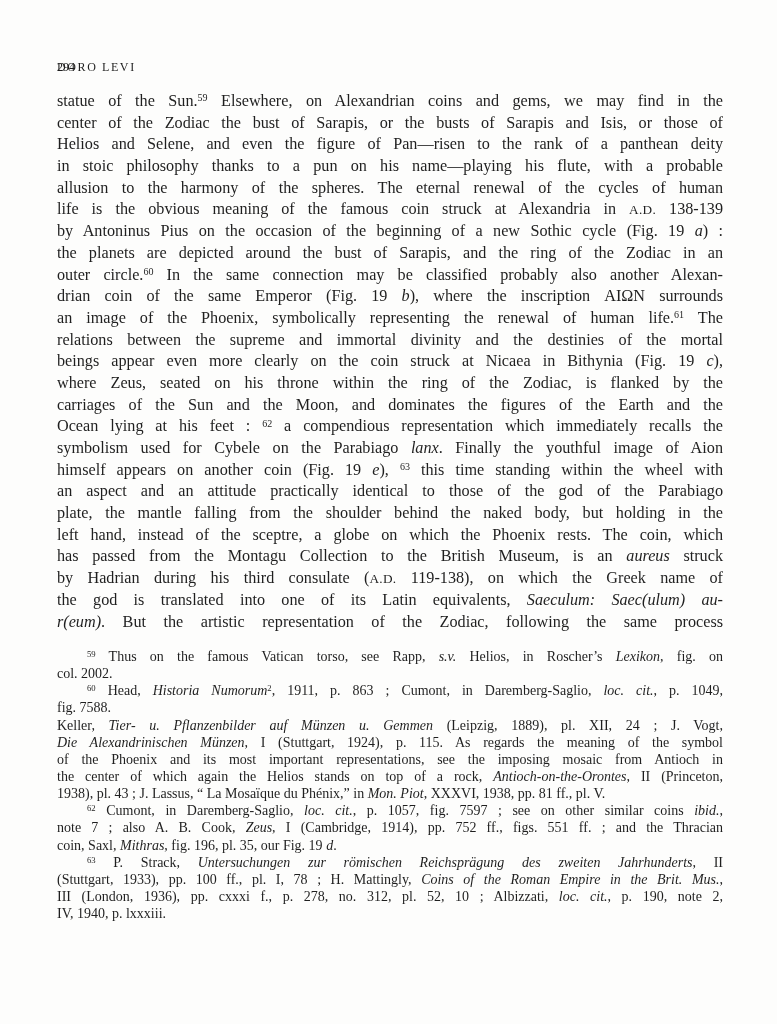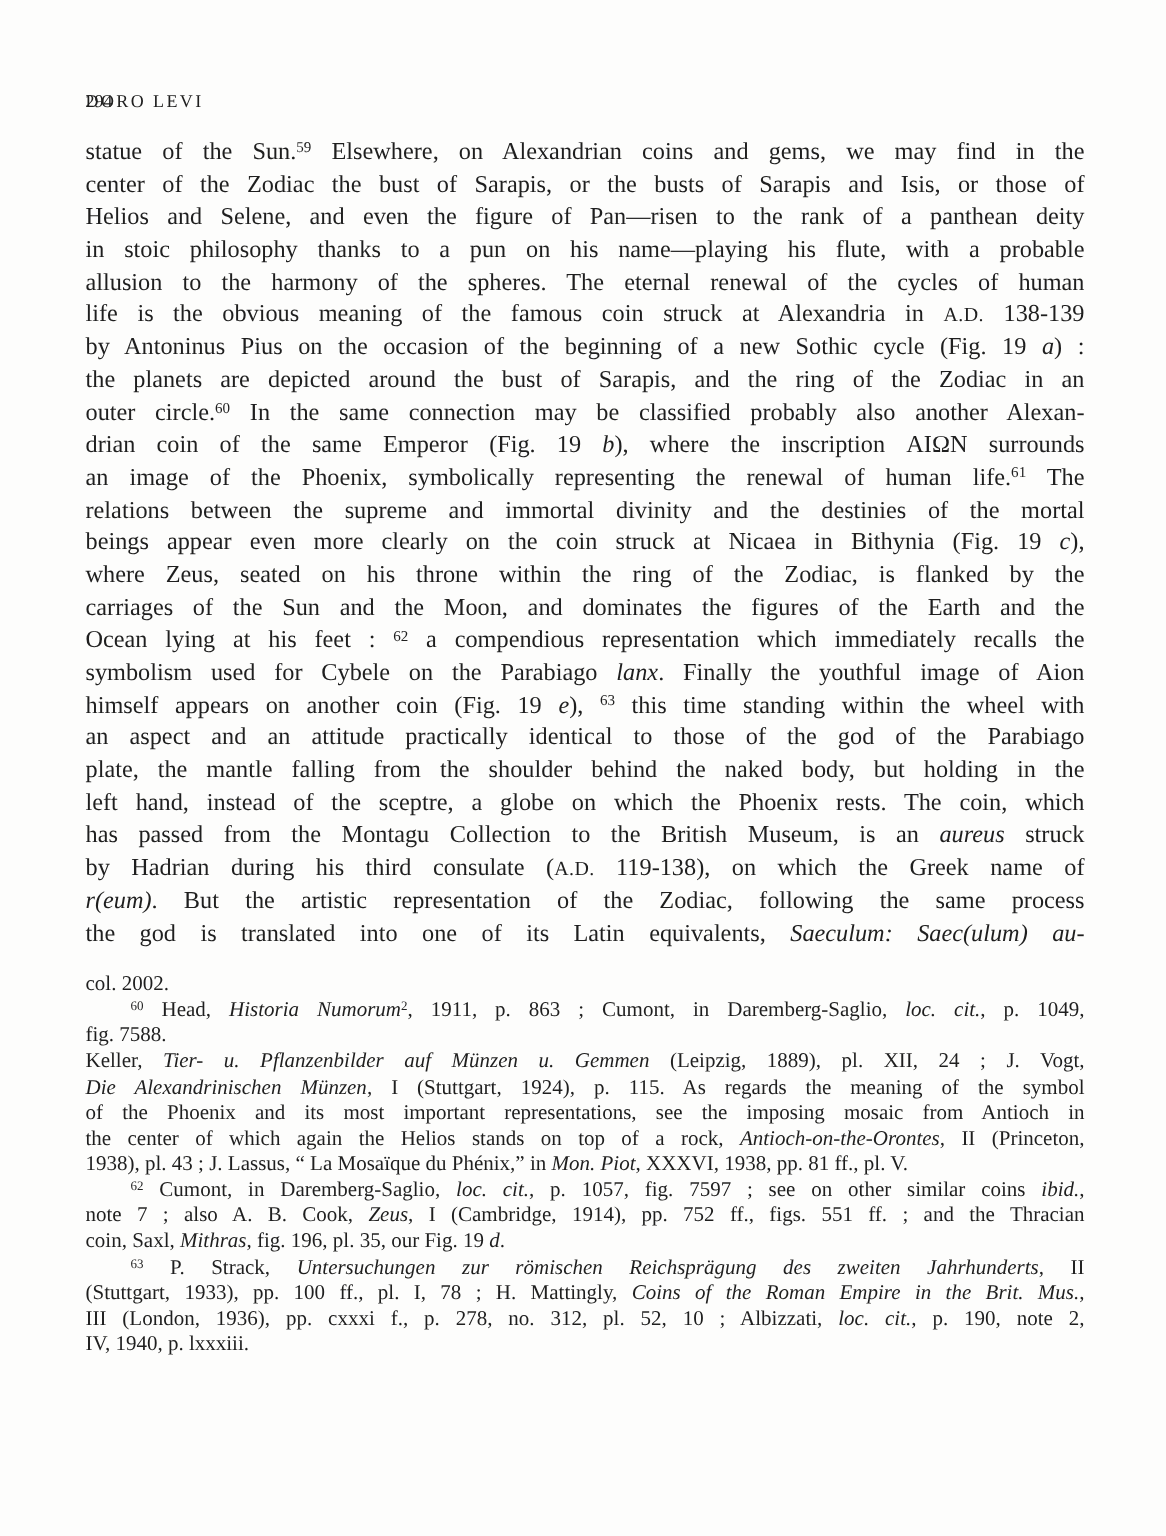--- a/index.html
+++ b/index.html
@@ -113,25 +113,26 @@
       <div class="body-line"><span>where Zeus, seated on his throne within the ring of the Zodiac, is flanked by the</span></div>
       <div class="body-line"><span>carriages of the Sun and the Moon, and dominates the figures of the Earth and the</span></div>
       <div class="body-line"><span>Ocean lying at his feet : </span><span class="rs-sup">62</span><span> a compendious representation which immediately recalls the</span></div>
       <div class="body-line"><span>symbolism used for Cybele on the Parabiago </span><span class="rs-i">lanx</span><span>. Finally the youthful image of Aion</span></div>
       <div class="body-line"><span>himself appears on another coin (Fig. 19 </span><span class="rs-i">e</span><span>), </span><span class="rs-sup">63</span><span> this time standing within the wheel with</span></div>
       <div class="body-line"><span>an aspect and an attitude practically identical to those of the god of the Parabiago</span></div>
       <div class="body-line"><span>plate, the mantle falling from the shoulder behind the naked body, but holding in the</span></div>
       <div class="body-line"><span>left hand, instead of the sceptre, a globe on which the Phoenix rests. The coin, which</span></div>
       <div class="body-line"><span>has passed from the Montagu Collection to the British Museum, is an </span><span class="rs-i">aureus</span><span> struck</span></div>
       <div class="body-line"><span>by Hadrian during his third consulate (</span><span class="rs-sc">A.D.</span><span> 119-138), on which the Greek name of</span></div>
+      <div class="body-line"><span>the god is translated into one of its Latin equivalents, </span><span class="rs-i">Saeculum: Saec(ulum) au-</span></div>
       <div class="body-line"><span class="rs-i">r(eum)</span><span>. But the artistic representation of the Zodiac, following the same process</span></div>
-      <div class="body-line"><span>the god is translated into one of its Latin equivalents, </span><span class="rs-i">Saeculum: Saec(ulum) au-</span></div>
     </div>
   <div class="footnotes">
       <div class="footnote">
+        <div class="fn-line indent"><span class="rs-sup">59</span><span> Thus on the famous Vatican torso, see Rapp, </span><span class="rs-i">s.v.</span><span> Helios, in Roscher’s </span><span class="rs-i">Lexikon</span><span>, fig. on</span></div>
         <div class="fn-line last"><span>col. 2002.</span></div>
       </div>
       <div class="footnote">
         <div class="fn-line indent"><span class="rs-sup">60</span><span> Head, </span><span class="rs-i">Historia Numorum</span><span class="rs-sup">2</span><span>, 1911, p. 863 ; Cumont, in Daremberg-Saglio, </span><span class="rs-i">loc. cit.</span><span>, p. 1049,</span></div>
         <div class="fn-line last"><span>fig. 7588.</span></div>
       </div>
       <div class="footnote">
         <div class="fn-line"><span>Keller, </span><span class="rs-i">Tier- u. Pflanzenbilder auf Münzen u. Gemmen</span><span> (Leipzig, 1889), pl. XII, 24 ; J. Vogt,</span></div>
         <div class="fn-line"><span class="rs-i">Die Alexandrinischen Münzen</span><span>, I (Stuttgart, 1924), p. 115. As regards the meaning of the symbol</span></div>
         <div class="fn-line"><span>of the Phoenix and its most important representations, see the imposing mosaic from Antioch in</span></div>

